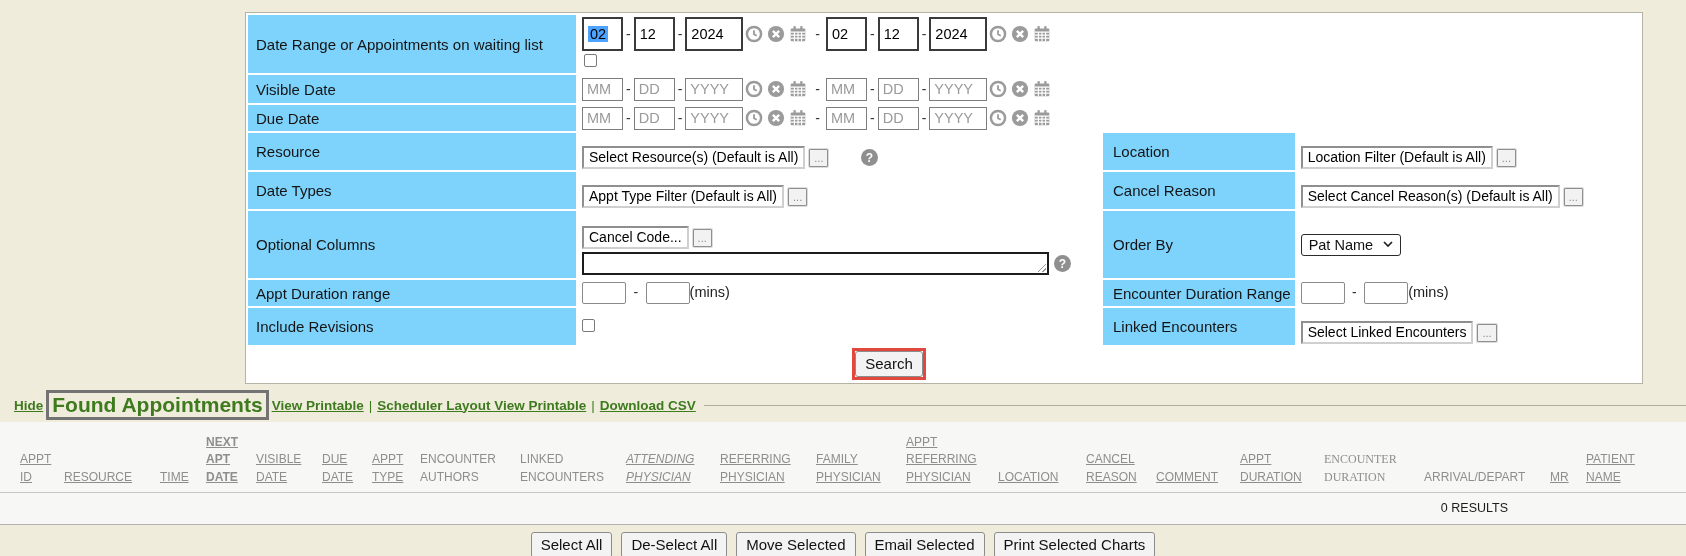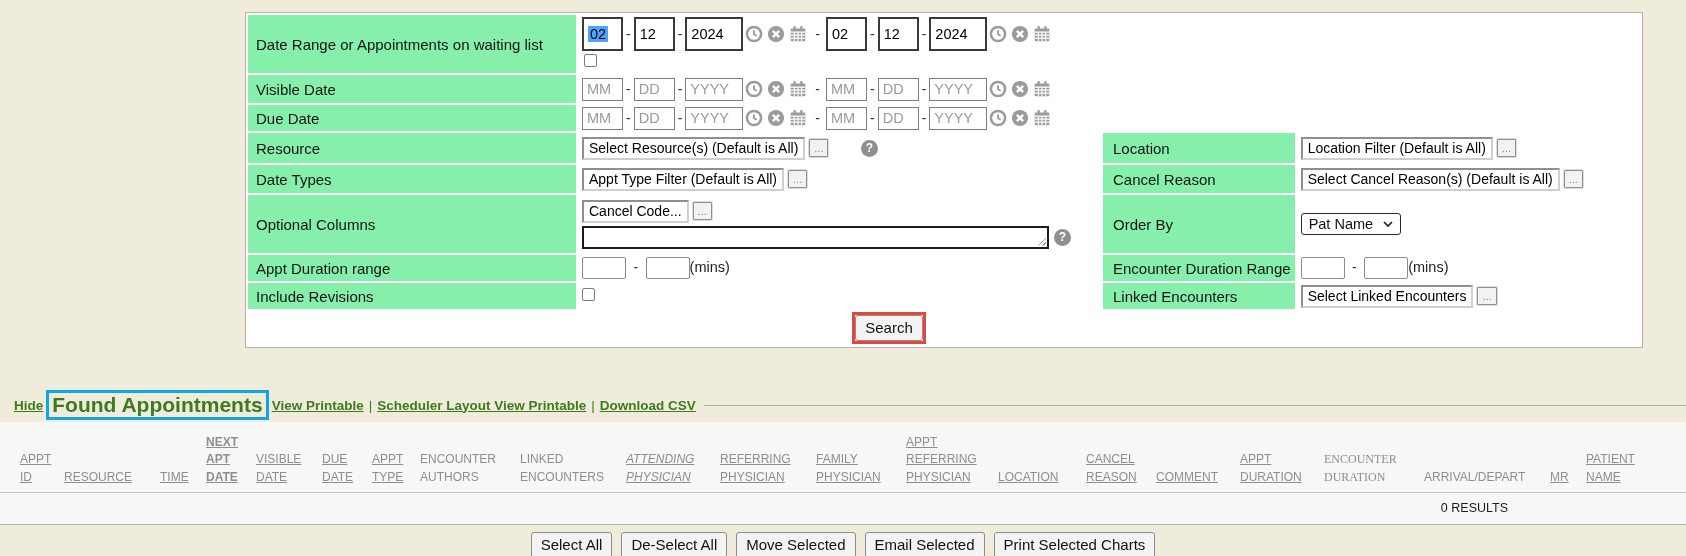--- a/index.html
+++ b/index.html
@@ -12,21 +12,21 @@
   }
 
   
   table.search-form {
     position:absolute; left:245px; top:12px; width:1398px;
     border-collapse:separate; border-spacing:2px;
     background:#ffffff; border:1px solid #b7b3a4;
   }
   table.search-form td { vertical-align:middle; }
   td.lab, td.lab2 {
-    background:#86efac; padding:0 8px; font-size:15px; color:#141414;
+    background:#7dd3fc; padding:0 8px; font-size:15px; color:#141414;
     white-space:nowrap;
   }
   td.lab { width:328px; }
   td.lab2 { width:170px; padding:0 4px 0 10px; }
   td.inp { background:#fff; padding:1px 4px; width:523px; }
   td.inp2 { background:#fff; padding:1px 4px; }
 
   .dates-line { display:flex; align-items:center; }
   .dbox {
     display:inline-flex; align-items:center; background:#fff;
@@ -43,20 +43,21 @@
   .icon-btn svg { width:18px; height:18px; display:block; }
   .checkbox {
     display:inline-block; width:13px; height:13px; background:#fff;
     border:1px solid #7a7a7a; border-radius:2px; margin:3px 0 1px 2px;
   }
 
   .sel-box {
     display:inline-block; background:#fff; font-size:14px; color:#000;
     border:2px solid; border-color:#8f8f8f #cfcfcf #cfcfcf #8f8f8f;
     padding:1px 5px 2px 5px;
+    margin-top:12px;
   }
   .more-btn {
     display:inline-block; font-size:11px; color:#8e8e8e; background:#f2f2f2;
     border:1px solid #8f8f8f; box-shadow:0 0 0 1px #dcdcdc;
     padding:0 4px; height:18px; line-height:16px; margin-left:4px;
     vertical-align:middle; cursor:pointer; border-radius:1px;
   }
   .help-icon {
     display:inline-flex; align-items:center; justify-content:center;
     width:17px; height:17px; border-radius:50%; background:#8f8f8f;
@@ -108,21 +109,21 @@
 
   
   .results-wrap { position:absolute; left:0; top:388px; width:1686px; }
   .legend-line {
     display:flex; align-items:center; padding-left:14px; height:34px;
   }
   .green-link {
     color:#3e7a1e; font-weight:bold; text-decoration:underline;
     font-size:13.5px; cursor:pointer; white-space:nowrap;
   }
-  .title-box { border:3px solid #0ea5e9; padding:0 3px; margin:0 3px; }
+  .title-box { border:3px solid #737373; padding:0 3px; margin:0 3px; }
   .section-title {
     color:#3e7a1e; font-weight:bold; font-size:21px; white-space:nowrap;
   }
   .pipe { color:#3e7a1e; font-size:13.5px; margin:0 5px; font-weight:normal; }
   .rule { flex:1; height:1px; background:#b2ae9c; margin-left:8px; }
 
   .grid-area {
     background:#f7f7f6; border-bottom:1px solid #b0b0ae;
   }
   .header-row {

